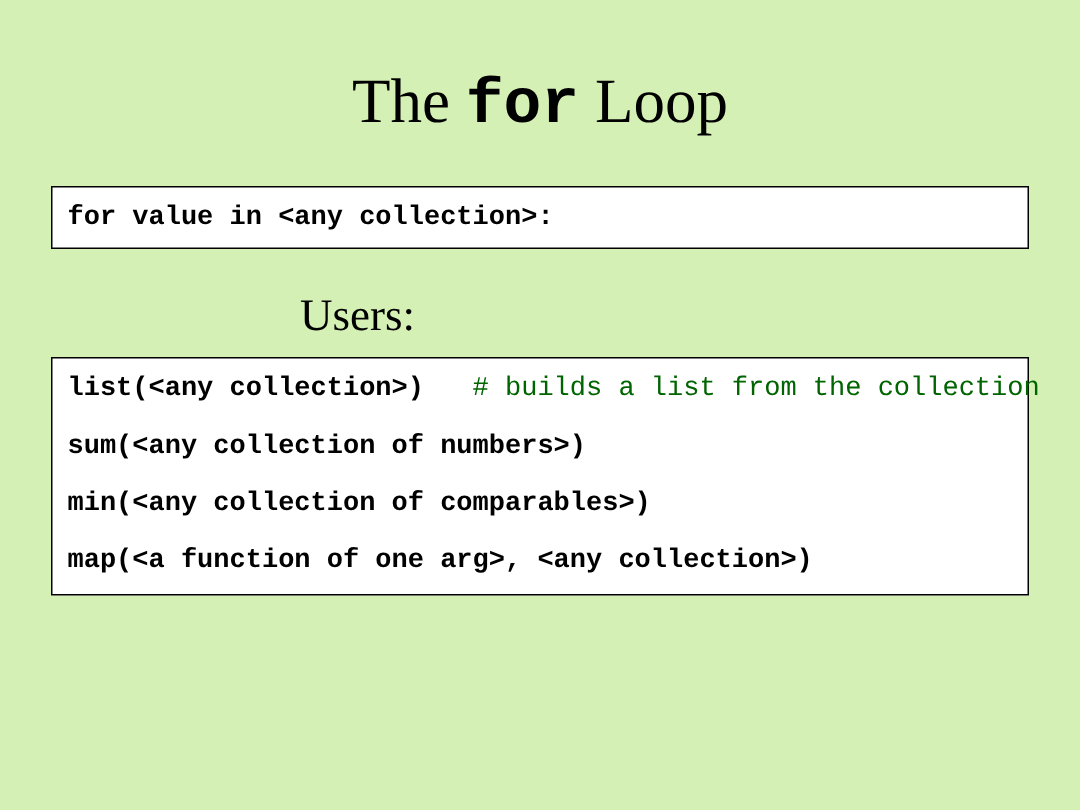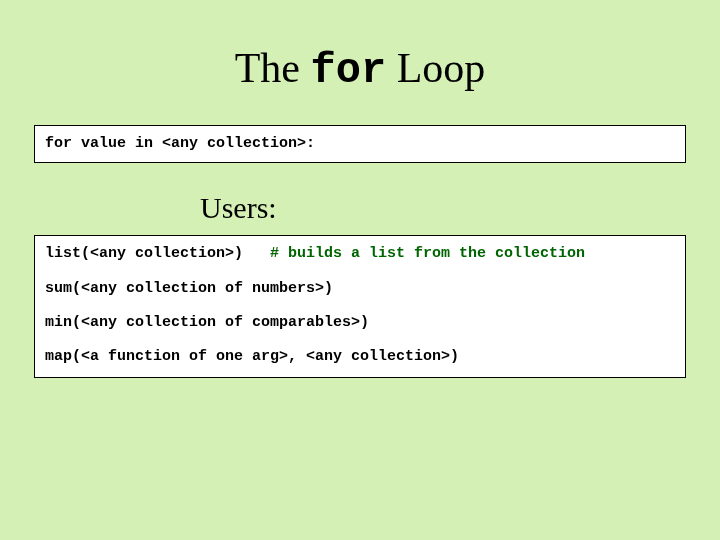--- a/index.html
+++ b/index.html
@@ -27,28 +27,28 @@
     font-family: "Courier New", Courier, monospace;
     font-weight: bold;
   }
   .codebox {
     background: #ffffff;
     border: 1px solid #000;
     margin: 10px 34px 0 34px;
     padding: 8px 10px;
     font-family: "Courier New", Courier, monospace;
     font-weight: bold;
-    font-size: 15px;
+    font-size: 18px;
     line-height: 1.35;
     white-space: pre;
     color: #000;
   }
   .codebox .comment {
     color: #006400;
-    font-weight: bold;
+    font-weight: normal;
   }
   .subhead {
     font-size: 30px;
     margin: 28px 0 4px 200px;
   }
   
   .box2 { margin-top: 10px; padding-bottom: 10px; }
   .row { display: block; }
   .gap { height: 14px; }
 </style>

